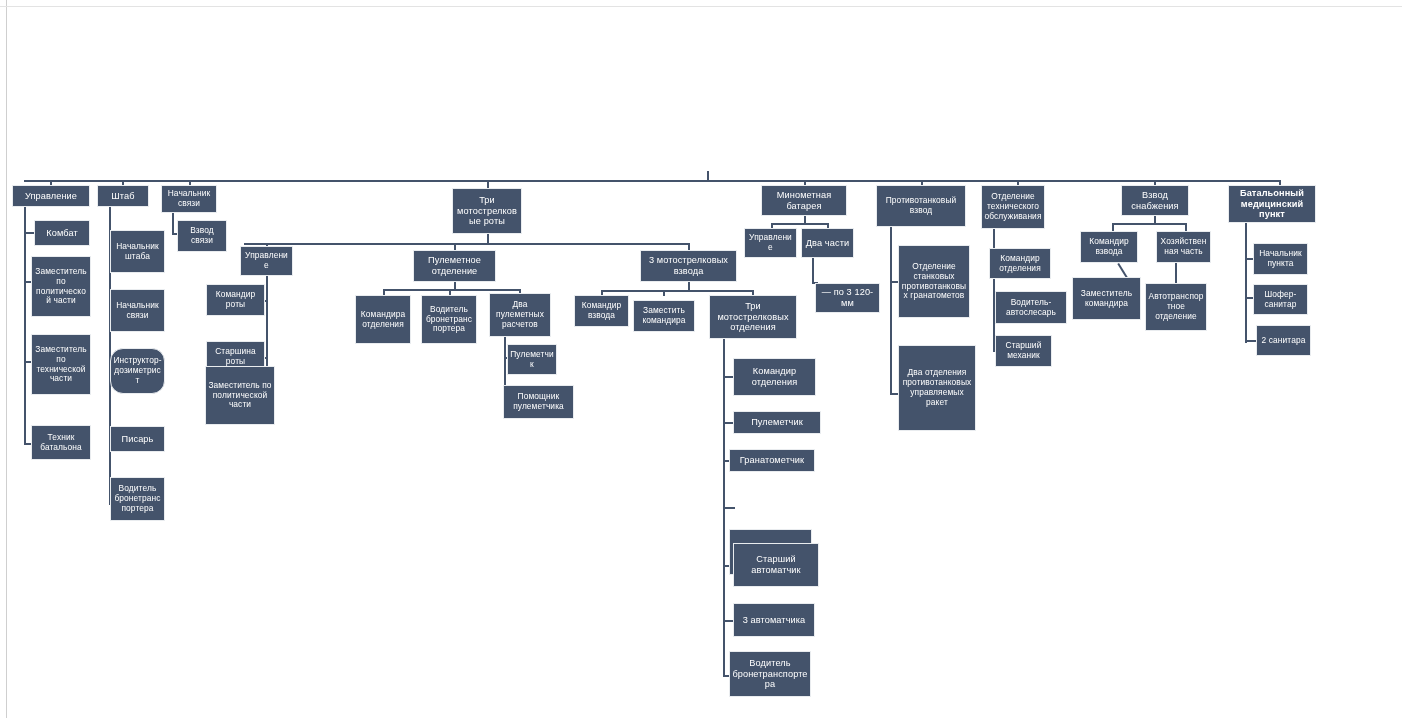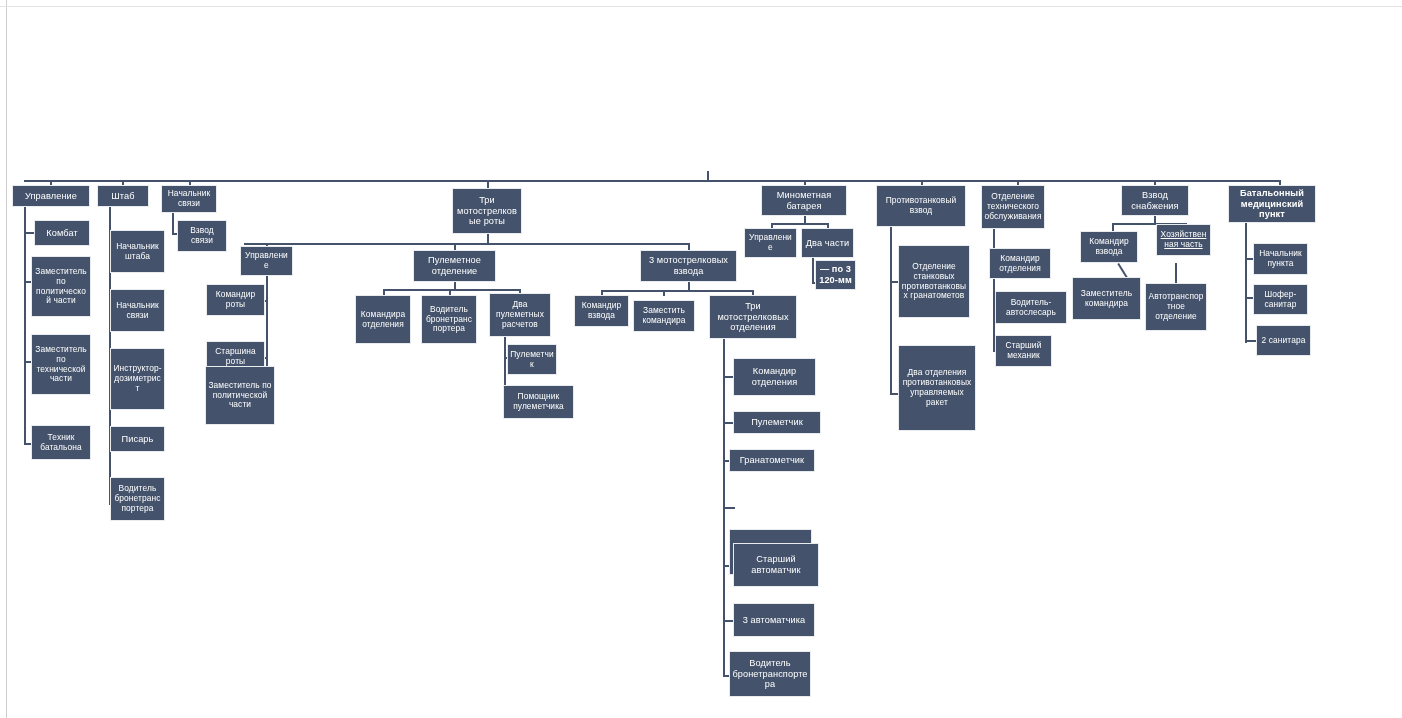--- a/index.html
+++ b/index.html
@@ -118,21 +118,21 @@
   <div class="line lh" style="left:109px;top:382px;width:8px;"></div>
   <div class="line lh" style="left:109px;top:439px;width:8px;"></div>
   <div class="line lh" style="left:109px;top:503px;width:8px;"></div>
 
   <div class="node f8" style="left:110px;top:230px;width:55px;height:43px;">
     <span>Начальник штаба</span>
   </div>
   <div class="node f8" style="left:110px;top:289px;width:55px;height:43px;">
     <span>Начальник связи</span>
   </div>
-  <div class="node f8" style="left:110px;top:348px;width:55px;height:62px;">
+  <div class="node f8" style="left:110px;top:348px;width:55px;height:46px;border-radius:13px;">
     <span>Инструктор-дозиметрист</span>
   </div>
   <div class="node f9" style="left:110px;top:426px;width:55px;height:26px;">
     <span>Писарь</span>
   </div>
   <div class="node f8" style="left:110px;top:477px;width:55px;height:44px;">
     <span>Водитель бронетранспортера</span>
   </div>
 
   <div class="line lv" style="left:172px;top:213px;height:22px;"></div>
@@ -251,21 +251,21 @@
   <div class="line lv" style="left:827px;top:223px;height:6px;"></div>
 
   <div class="node f8" style="left:744px;top:228px;width:53px;height:30px;">
     <span>Управление</span>
   </div>
   <div class="node f9" style="left:801px;top:228px;width:53px;height:30px;">
     <span>Два части</span>
   </div>
   <div class="line lv" style="left:812px;top:258px;height:25px;"></div>
   <div class="line lh" style="left:812px;top:282px;width:6px;"></div>
-  <div class="node f9" style="left:815px;top:260px;width:41px;height:30px;font-weight:bold;">
+  <div class="node f9" style="left:815px;top:283px;width:65px;height:30px;">
     <span>— по 3 120-мм</span>
   </div>
 
   <div class="line lv" style="left:890px;top:227px;height:168px;"></div>
   <div class="line lh" style="left:890px;top:281px;width:10px;"></div>
   <div class="line lh" style="left:890px;top:393px;width:10px;"></div>
 
   <div class="node f8" style="left:898px;top:345px;width:78px;height:86px;">
     <span>Два отделения противотанковых управляемых ракет</span>
   </div>
@@ -289,21 +289,21 @@
   </div>
 
   <div class="line lv" style="left:1154px;top:216px;height:9px;"></div>
   <div class="line lh" style="left:1112px;top:223px;width:75px;"></div>
   <div class="line lv" style="left:1112px;top:223px;height:9px;"></div>
   <div class="line lv" style="left:1185px;top:223px;height:9px;"></div>
 
   <div class="node f8" style="left:1080px;top:231px;width:58px;height:32px;">
     <span>Командир взвода</span>
   </div>
-  <div class="node f8" style="left:1156px;top:224px;width:55px;height:32px;text-decoration:underline;">
+  <div class="node f8" style="left:1156px;top:231px;width:55px;height:32px;">
     <span>Хозяйственная часть</span>
   </div>
 
   <div class="diag" style="left:1119px;top:263px;width:22px;transform:rotate(58deg);"></div>
   <div class="node f8" style="left:1072px;top:277px;width:69px;height:43px;">
     <span>Заместитель командира</span>
   </div>
 
   <div class="line lv" style="left:1175px;top:263px;height:22px;"></div>
   <div class="node f8" style="left:1145px;top:283px;width:62px;height:48px;">

